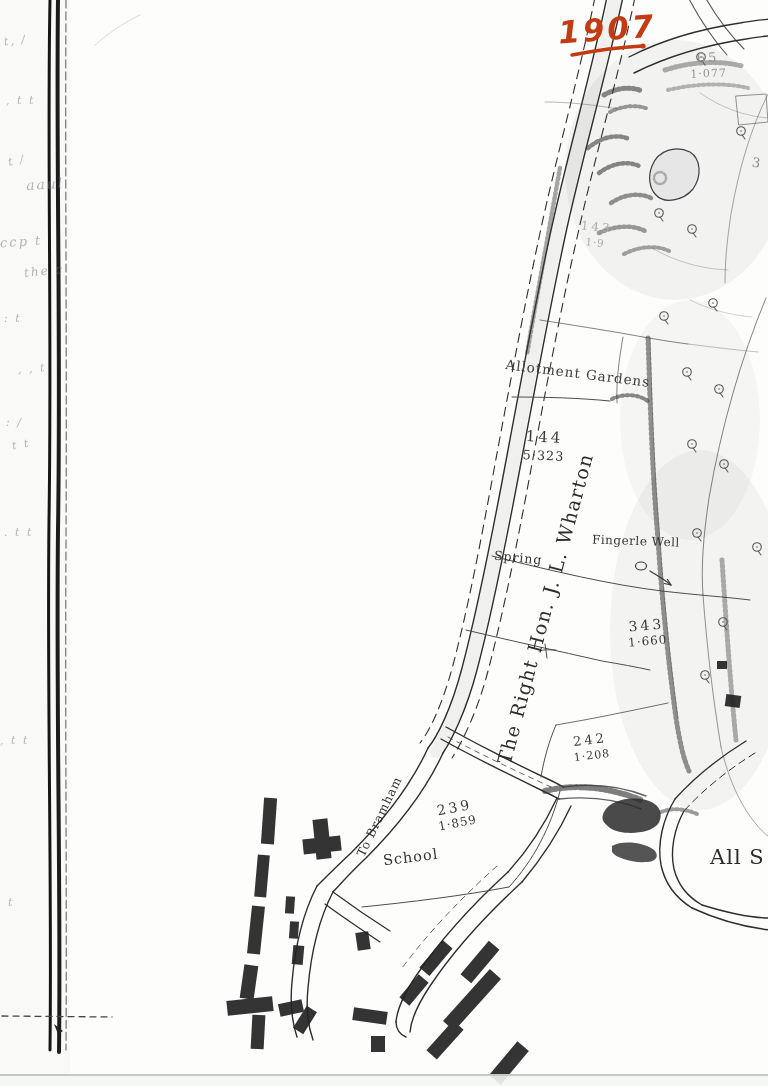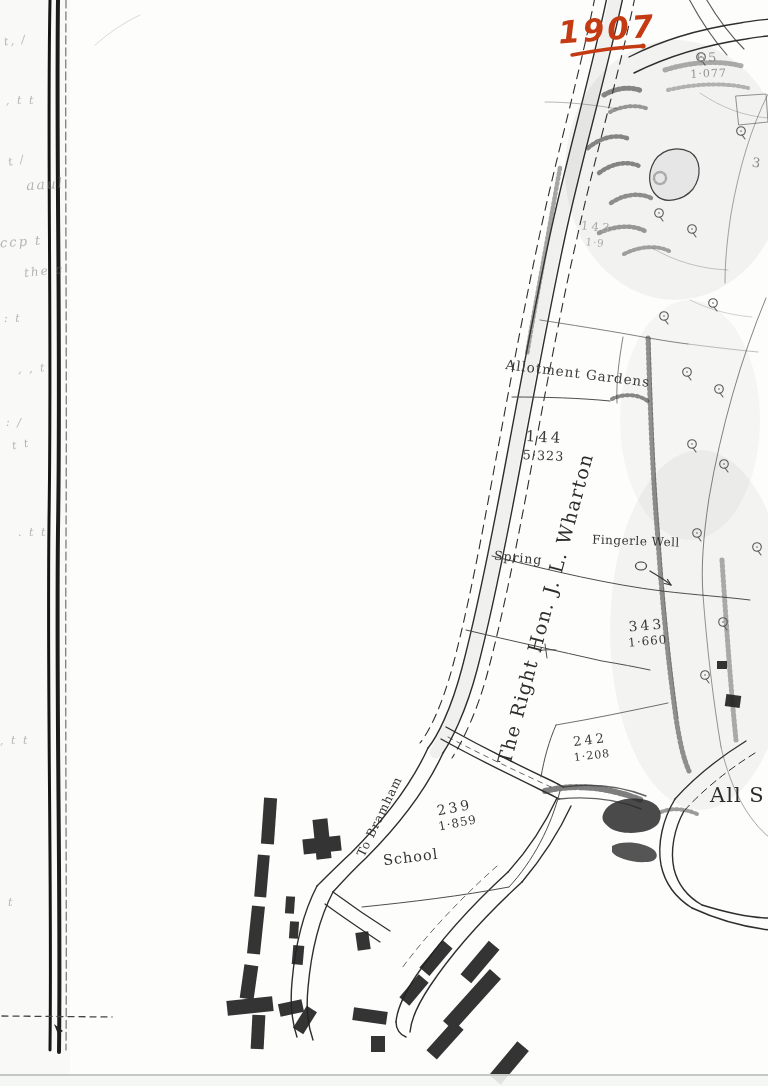--- a/index.html
+++ b/index.html
@@ -28,37 +28,37 @@
   .p239{left:420px;top:798px;width:72px;font-size:14px;transform:rotate(-11deg);}
   .allotment{left:505px;top:366px;font-size:13.5px;transform:rotate(7deg);
         letter-spacing:1px;color:#3c3c3c;}
   .spring{left:494px;top:551px;font-size:12.5px;transform:rotate(6deg);letter-spacing:1px;}
   .well{left:592px;top:535px;font-size:12px;transform:rotate(2deg);letter-spacing:.5px;}
   .owner{left:373px;top:598px;width:345px;text-align:center;font-size:19px;
         letter-spacing:1.5px;color:#2d2d2d;transform:rotate(-75deg);}
   .school{left:383px;top:850px;font-size:14.5px;transform:rotate(-7deg);letter-spacing:1px;}
   .bramham{left:322px;top:810px;width:116px;text-align:center;font-size:12px;
         letter-spacing:1px;transform:rotate(-64deg);}
-  .alls{left:710px;top:784px;font-size:21px;letter-spacing:1px;color:#2b2b2b;}
+  .alls{left:710px;top:846px;font-size:21px;letter-spacing:1px;color:#2b2b2b;}
   .stray3{left:752px;top:156px;font-size:13px;color:#8a8a8a;transform:rotate(8deg);}
   
   .mn{position:absolute;font-style:italic;color:#7c7c7c;opacity:.55;
       font-size:11px;letter-spacing:2px;white-space:pre;
       font-family:"DejaVu Serif", serif;}
   .mn0{left:4px;top:34px;transform:rotate(-8deg);}
   .mn1{left:6px;top:94px;}
   .mn2{left:8px;top:154px;transform:rotate(-12deg);}
   .mn3{left:26px;top:176px;font-size:14px;transform:rotate(-4deg);}
   .mn4{left:0px;top:234px;font-size:13px;transform:rotate(-4deg);}
   .mn5{left:24px;top:264px;font-size:12px;transform:rotate(-6deg);}
   .mn6{left:4px;top:312px;}
   .mn7{left:18px;top:362px;transform:rotate(-4deg);}
   .mn8{left:6px;top:416px;}
   .mn9{left:12px;top:438px;transform:rotate(-10deg);}
-  .mn10{left:18px;top:526px;}
+  .mn10{left:4px;top:526px;}
   .mn11{left:0px;top:734px;}
   .mn12{left:8px;top:896px;}
 </style>
 </head>
 <body>
 
 <div class="page">
 
 <svg class="art" viewBox="0 0 768 1086" stroke-linecap="round" stroke-linejoin="round">
 

